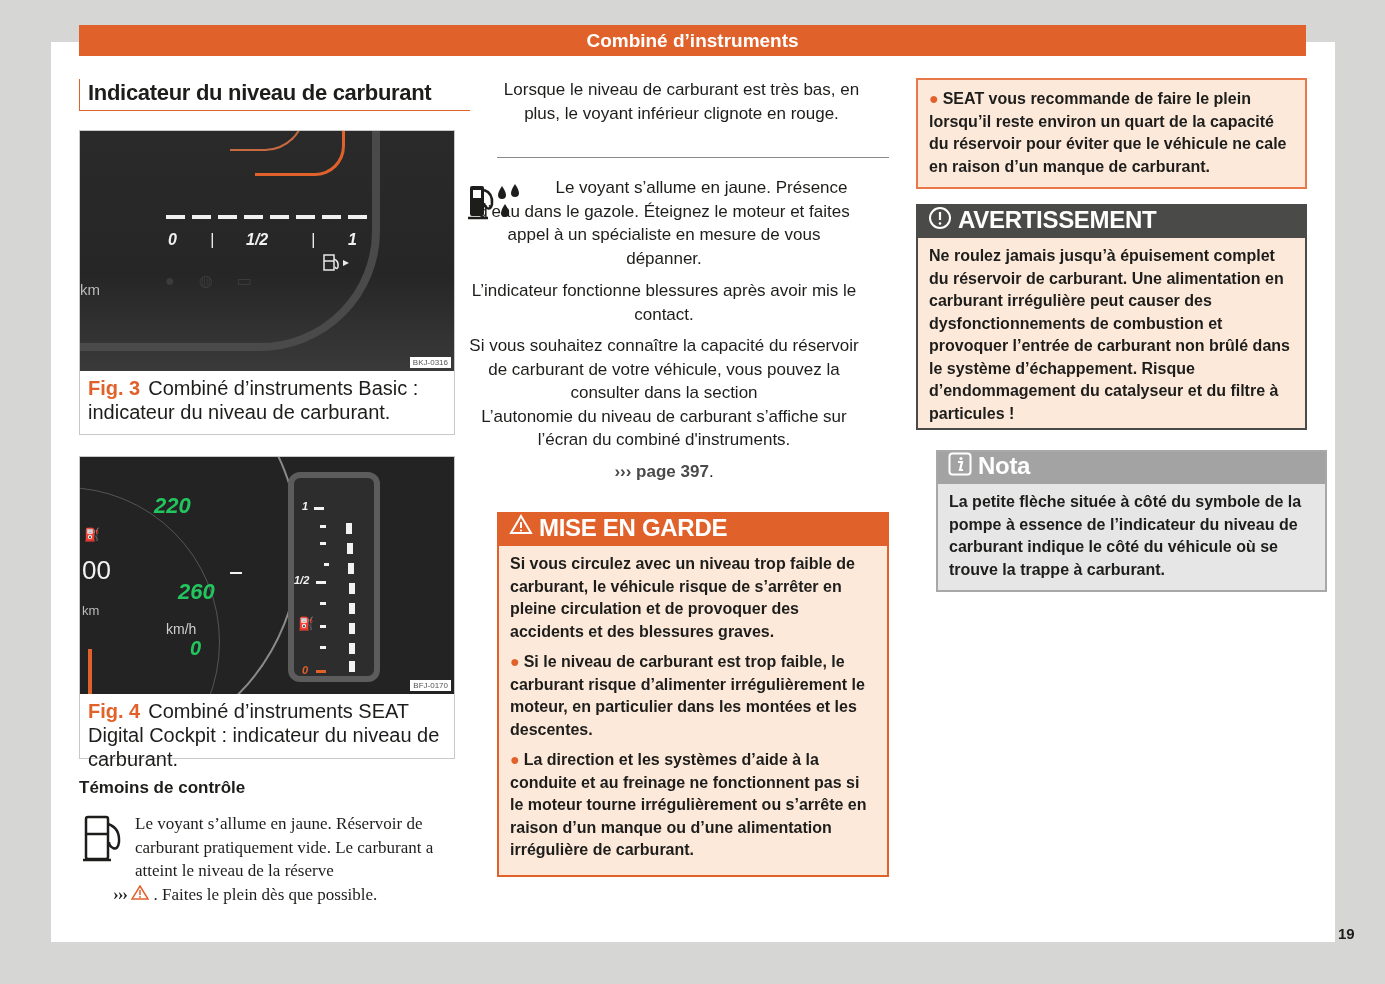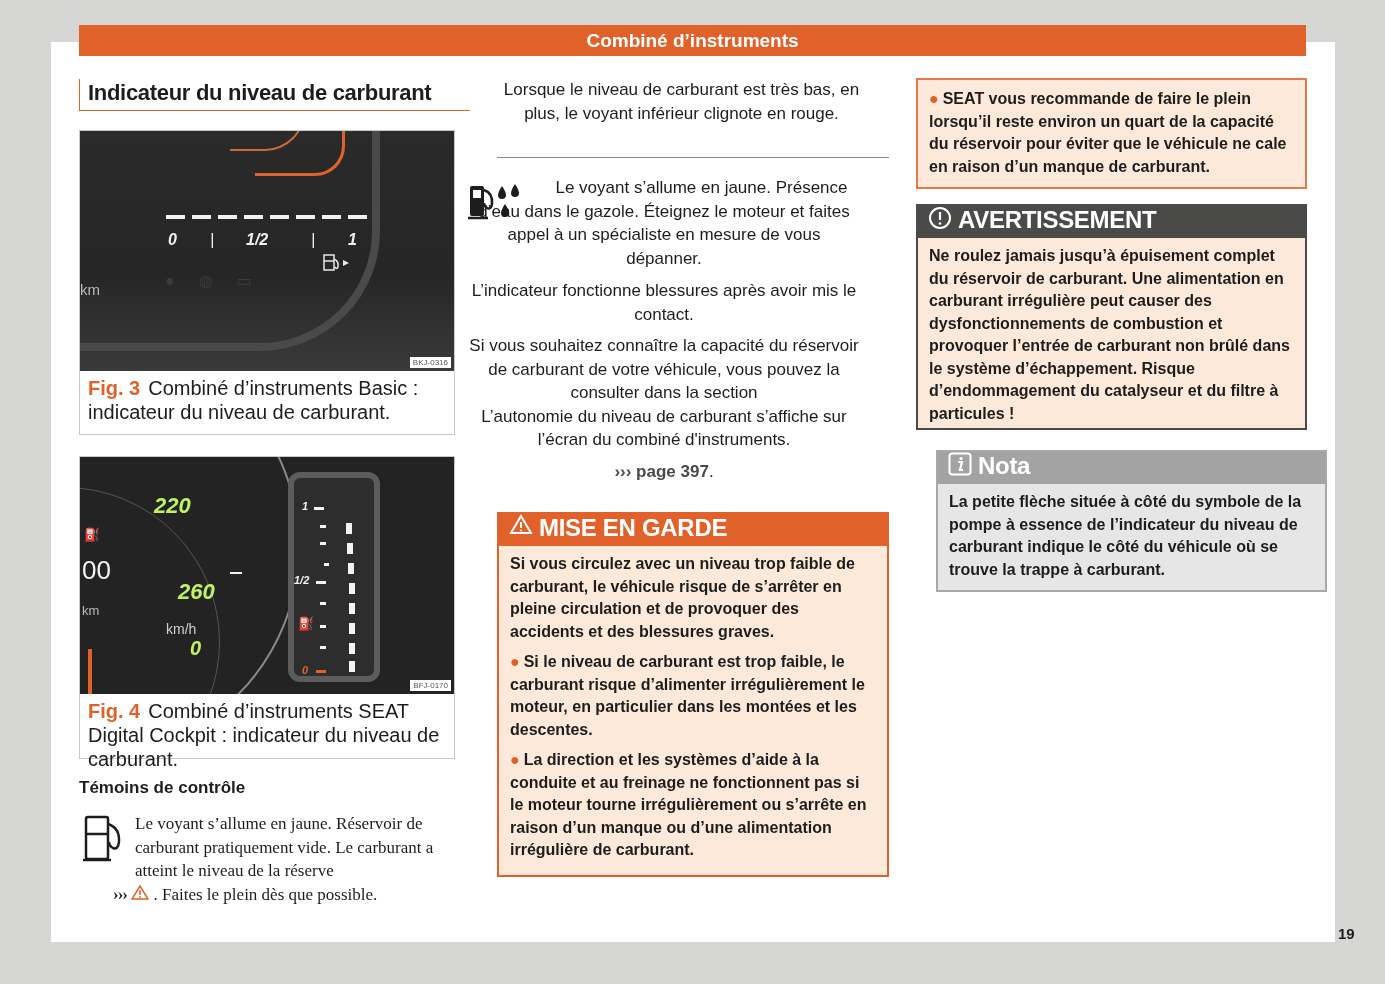--- a/index.html
+++ b/index.html
@@ -88,21 +88,21 @@
   .orange-arc1 { position: absolute; left: 150px; top: -30px; width: 75px; height: 50px; border-right: 2px solid #c86a40; border-bottom: 2px solid #c86a40; border-bottom-right-radius: 40px; }
   .orange-arc2 { position: absolute; left: 175px; top: -20px; width: 90px; height: 65px; border-right: 3px solid #e1612b; border-bottom: 3px solid #e1612b; border-bottom-right-radius: 30px; }
   .bezel { position: absolute; left: -60px; top: -300px; width: 360px; height: 520px; border: 8px solid #4a4a4a; border-radius: 0 0 120px 0; }
   .pump-small { position: absolute; left: 243px; top: 123px; font-size: 16px; color: #e8e8e8; }
   .km-text { position: absolute; left: 0px; top: 150px; color: #bbb; font-size: 15px; }
   .dim-icons { position: absolute; left: 85px; top: 140px; color: #3b3b3b; font-size: 16px; letter-spacing: 24px; }
 
   
   .speedo-ring { position: absolute; left: -200px; top: -120px; width: 420px; height: 420px; border: 2px solid #8a8a8a; border-radius: 50%; }
   .speedo-inner { position: absolute; left: -170px; top: 30px; width: 310px; height: 310px; border: 1px solid #555; border-radius: 50%; }
-  .speed-num { position: absolute; color: #bef264; font-style: italic; font-weight: bold; font-size: 22px; }
+  .speed-num { position: absolute; color: #22c55e; font-style: italic; font-weight: bold; font-size: 22px; }
   .fuel-panel { position: absolute; left: 208px; top: 15px; width: 92px; height: 210px; border-radius: 12px; background: #2d2d2d; border: 6px solid #5c5c5c; }
   .fuel-bar { position: absolute; width: 6px; height: 11px; background: #f2f2f2; }
   .fuel-tick { position: absolute; height: 3px; background: #f2f2f2; }
   .fuel-lbl { position: absolute; color: #f2f2f2; font-size: 11px; font-style: italic; font-weight: bold; }
 
   .subheading {
     position: absolute;
     left: 79px; top: 778px;
     font-weight: bold;
     font-size: 17px;

